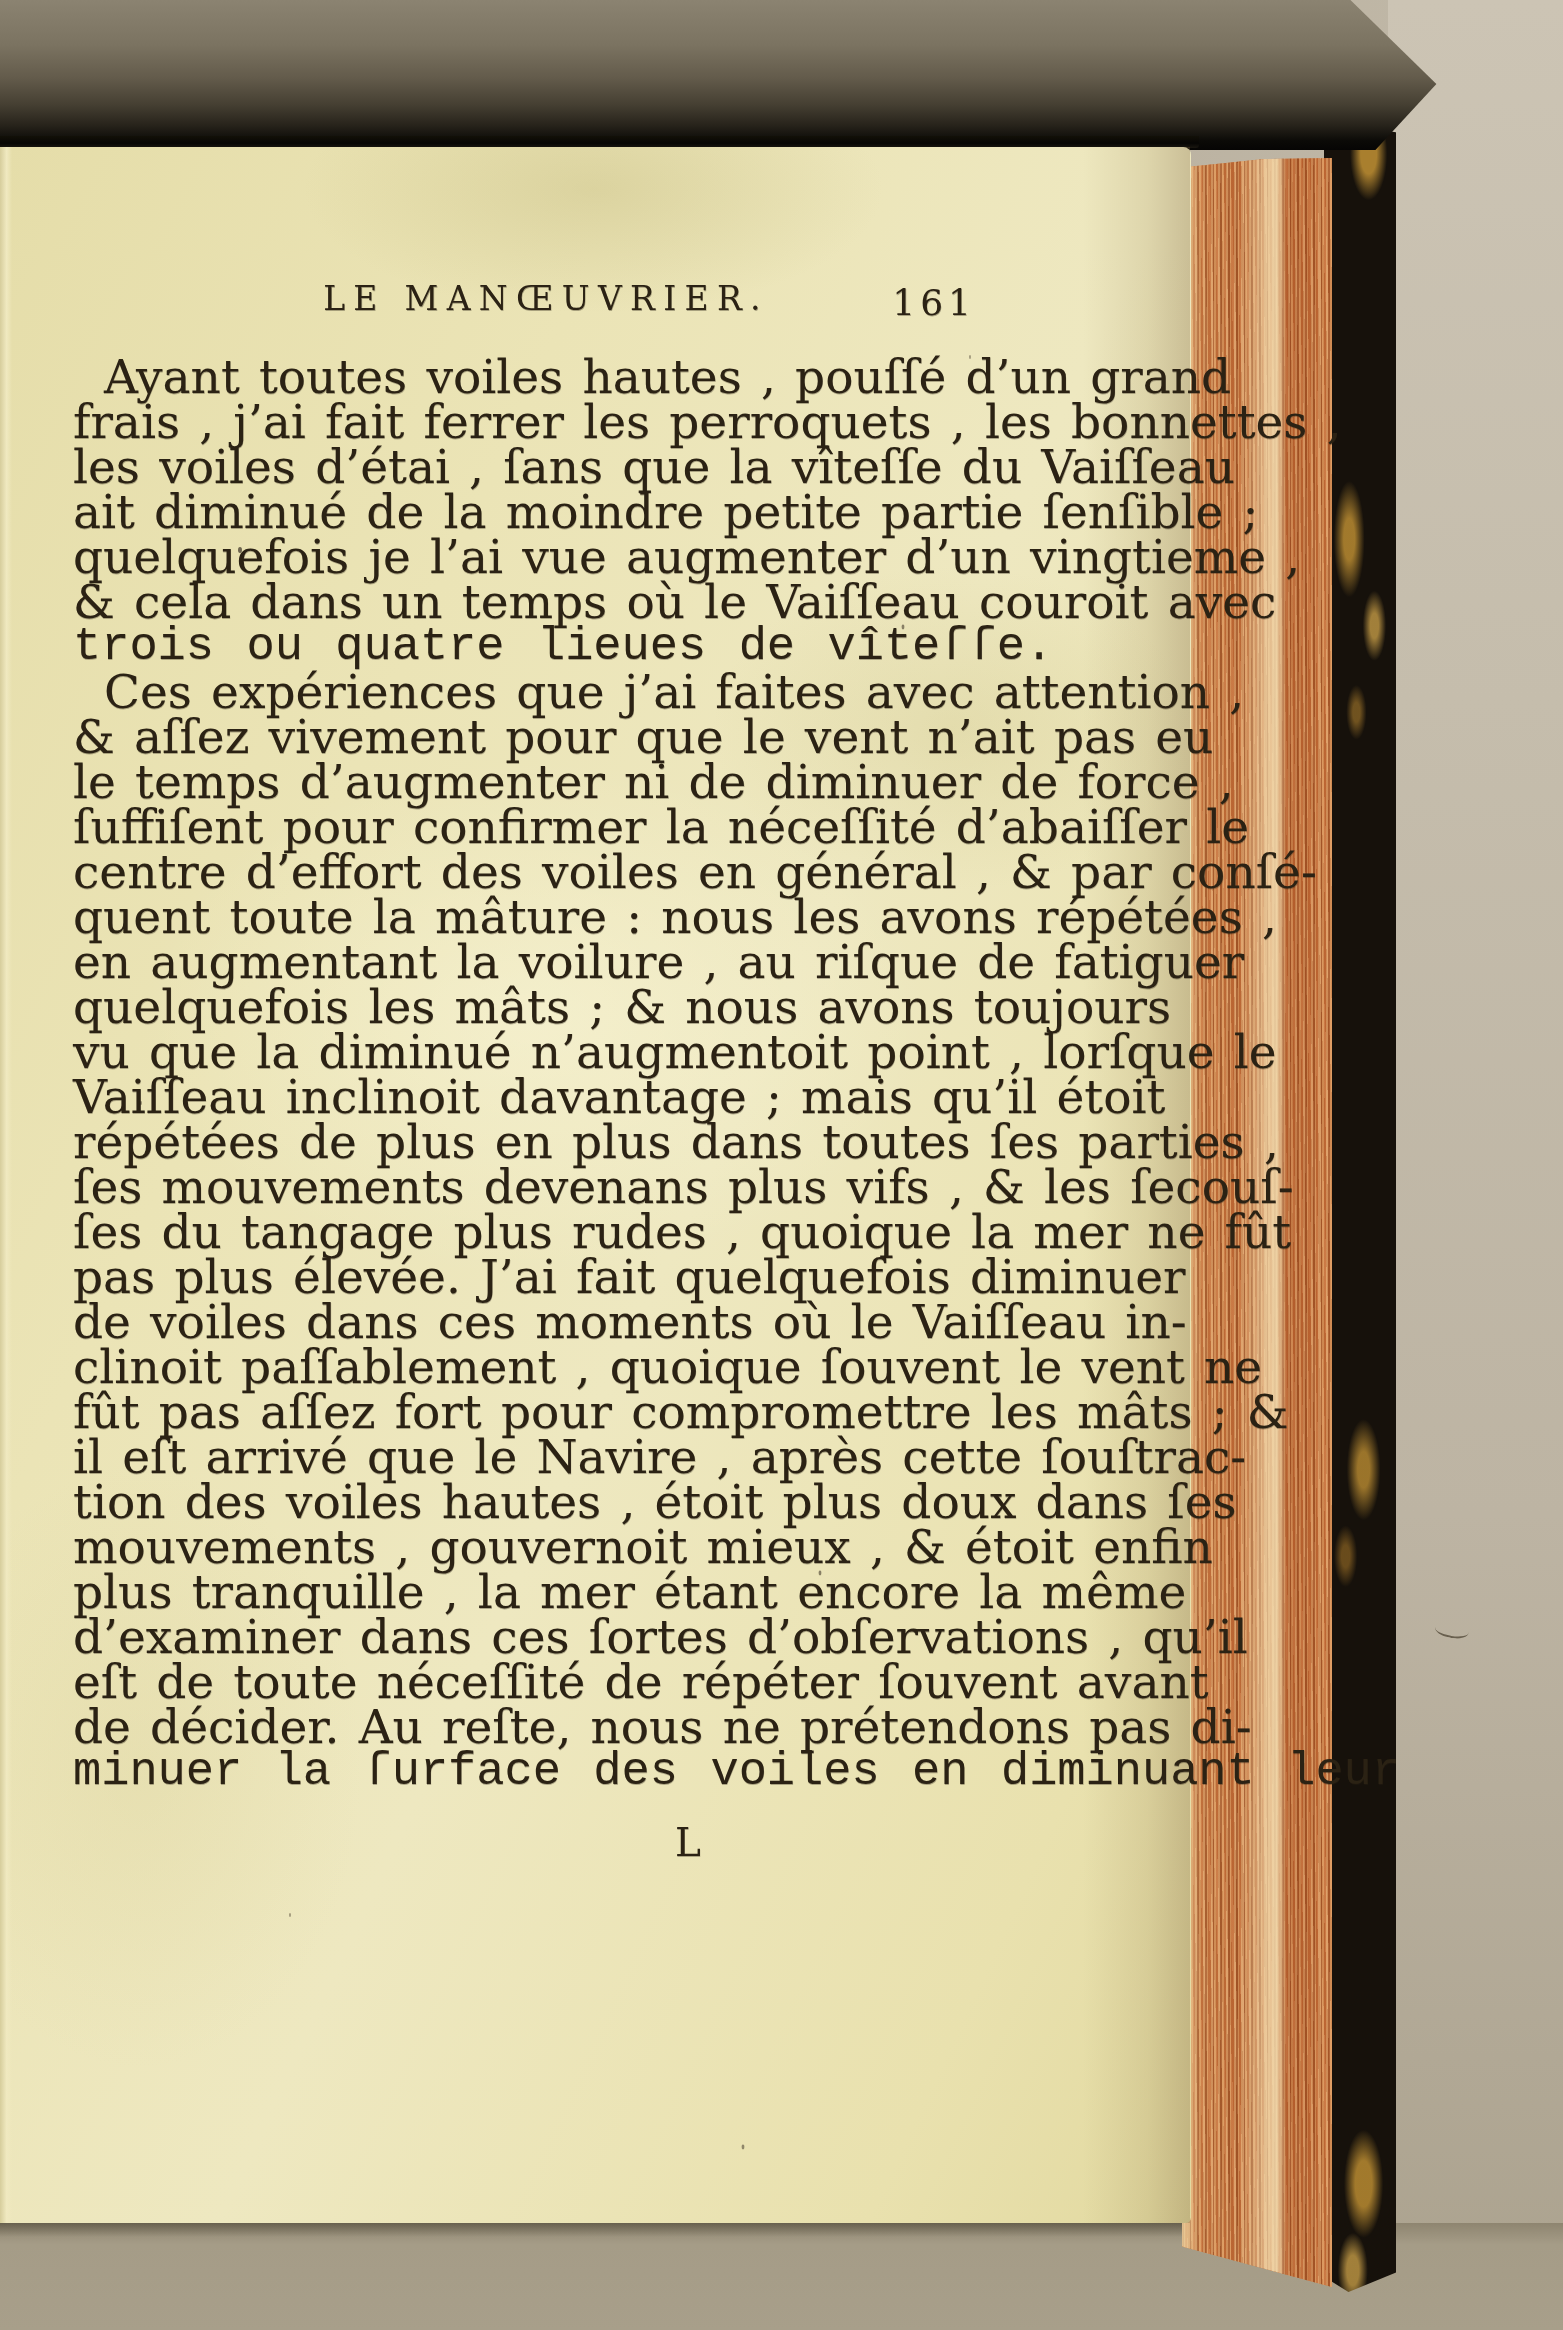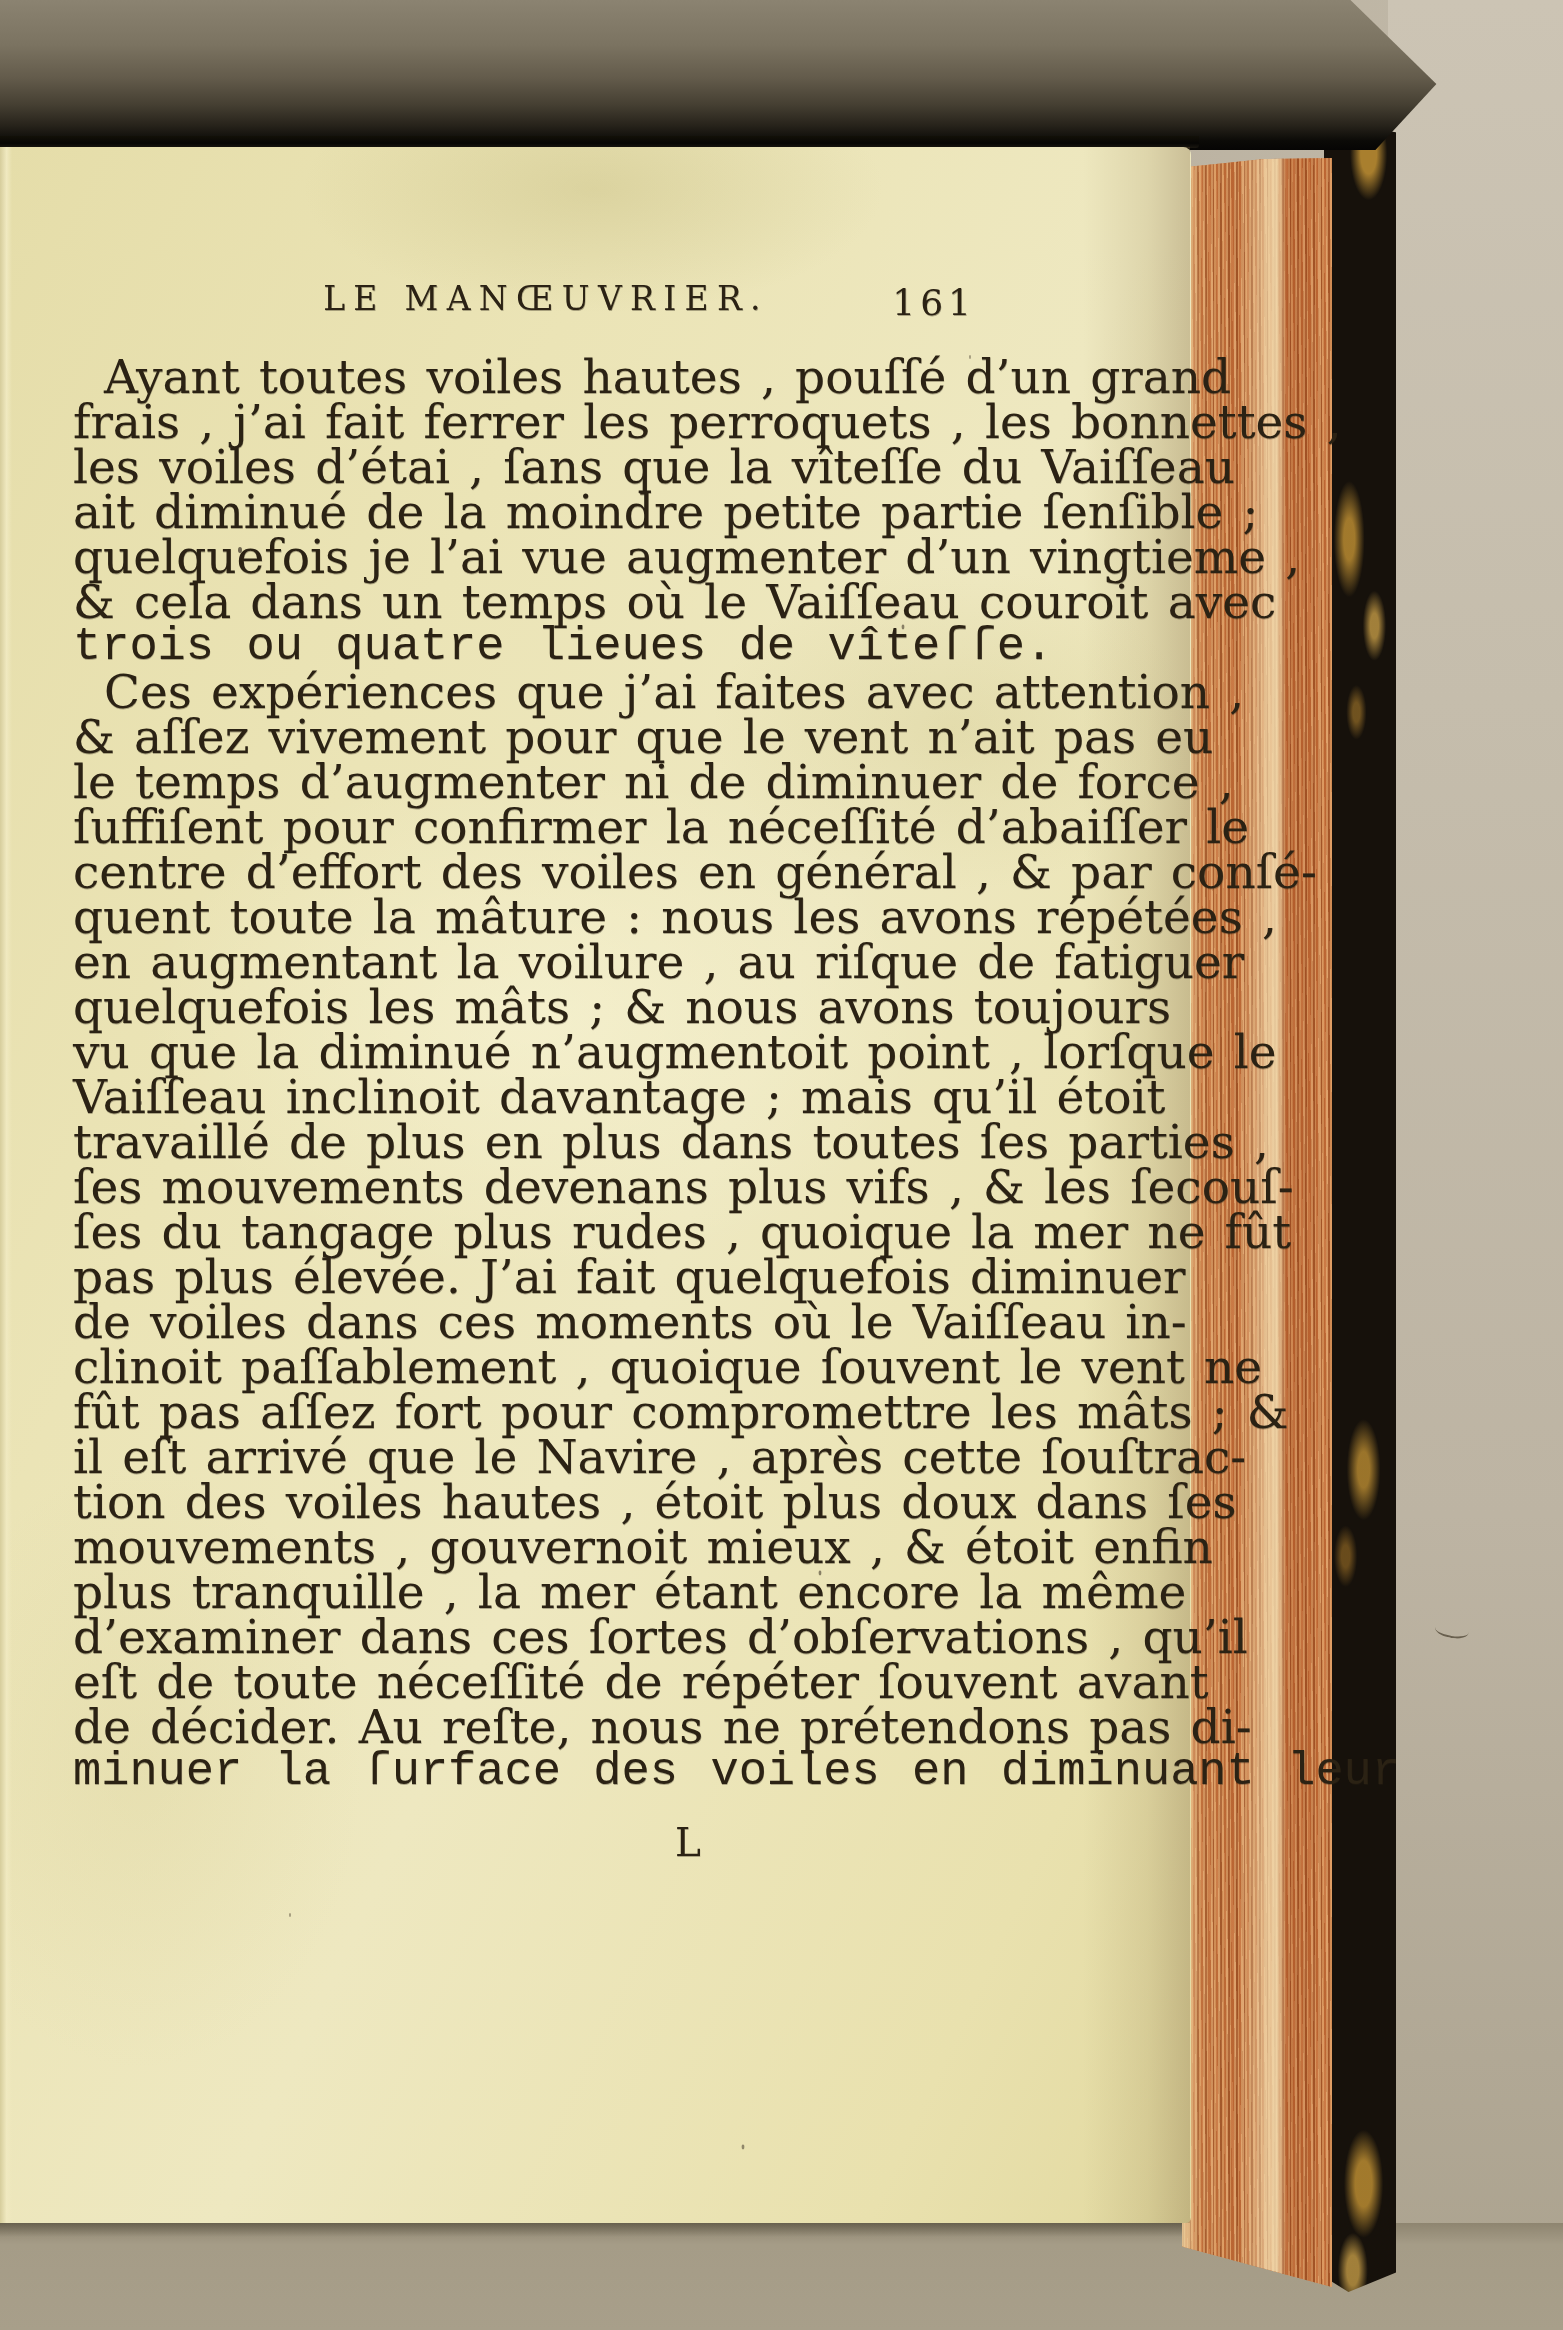--- a/index.html
+++ b/index.html
@@ -114,21 +114,21 @@
         <div class="line indent">Ces expériences que j’ai faites avec attention ,</div>
         <div class="line">&amp; aſſez vivement pour que le vent n’ait pas eu</div>
         <div class="line">le temps d’augmenter ni de diminuer de force ,</div>
         <div class="line">ſuffiſent pour confirmer la néceſſité d’abaiſſer le</div>
         <div class="line">centre d’effort des voiles en général , &amp; par conſé-</div>
         <div class="line">quent toute la mâture : nous les avons répétées ,</div>
         <div class="line">en augmentant la voilure , au riſque de fatiguer</div>
         <div class="line">quelquefois les mâts ; &amp; nous avons toujours</div>
         <div class="line">vu que la diminué n’augmentoit point , lorſque le</div>
         <div class="line">Vaiſſeau inclinoit davantage ; mais qu’il étoit</div>
-        <div class="line">travaillé de plus en plus dans toutes ſes parties ,</div>
+        <div class="line">répétées de plus en plus dans toutes ſes parties ,</div>
         <div class="line">ſes mouvements devenans plus vifs , &amp; les ſecouſ-</div>
         <div class="line">ſes du tangage plus rudes , quoique la mer ne fût</div>
         <div class="line">pas plus élevée. J’ai fait quelquefois diminuer</div>
         <div class="line">de voiles dans ces moments où le Vaiſſeau in-</div>
         <div class="line">clinoit paſſablement , quoique ſouvent le vent ne</div>
         <div class="line">fût pas aſſez fort pour compromettre les mâts ; &amp;</div>
         <div class="line">il eſt arrivé que le Navire , après cette ſouſtrac-</div>
         <div class="line">tion des voiles hautes , étoit plus doux dans ſes</div>
         <div class="line">mouvements , gouvernoit mieux , &amp; étoit enfin</div>
         <div class="line">plus tranquille , la mer étant encore la même</div>

